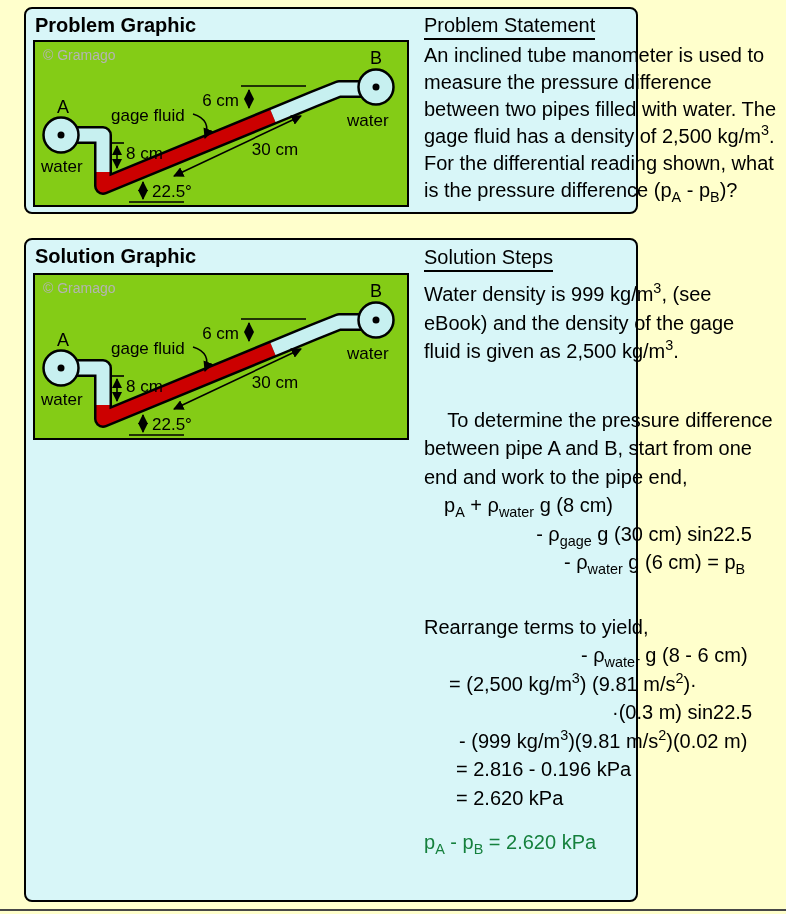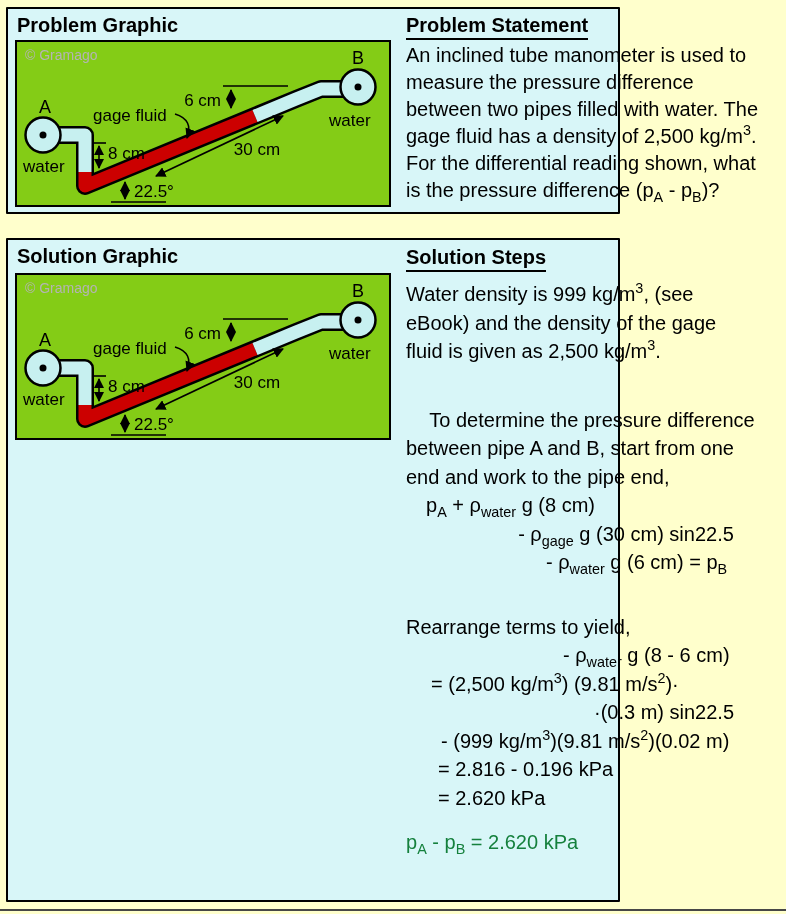--- a/index.html
+++ b/index.html
@@ -2,28 +2,28 @@
 <html style="--bg: #FFFFCC; --panel: #D8F6F8; --water: #C7F0F0; --red: #CC0000; --answer: #FF0000; --wm: #B4B4B4;"><head>
 <meta charset="utf-8">
 <style>
   :root{
     --bg:#FFFFCC; --panel:#D8F6F8; --water:#C7F0F0; --red:#CC0000;
     --answer:#FF0000; --wm:#B4B4B4; --ink:#000000;
   }
   *{box-sizing:border-box;}
   html,body{margin:0;padding:0;width:786px;height:914px;overflow:hidden;}
   body{background:var(--bg);font-family:"Liberation Sans","DejaVu Sans",sans-serif;color:var(--ink);position:relative;}
-  .panel{position:absolute;left:6px;width:614px;background:var(--panel);border:2px solid #000;border-radius:1px;}
+  .panel{position:absolute;left:24px;width:614px;background:var(--panel);border:2px solid #000;border-radius:8px;}
   #problem-panel{top:7px;height:207px;}
   #solution-panel{top:238px;height:664px;}
   .gtitle{position:absolute;left:9px;top:5px;font-size:20px;font-weight:bold;white-space:nowrap;}
   .whitebox{position:absolute;left:7px;width:376px;height:167px;background:#84cc16;border:2px solid #000;}
   #problem-panel .whitebox{top:31px;}
   #solution-panel .whitebox{top:33px;}
-  .coltitle{position:absolute;left:398px;font-size:20px;font-weight:bold;border-bottom:2.5px solid #000;padding-bottom:1px;white-space:nowrap;}
+  .coltitle{position:absolute;left:398px;font-size:20px;font-weight:normal;border-bottom:2.5px solid #000;padding-bottom:1px;white-space:nowrap;}
   #problem-panel .coltitle{top:5px;}
   #solution-panel .coltitle{top:6px;}
   .lines{position:absolute;left:398px;width:372px;font-size:20px;}
   .statement{top:33px;line-height:27px;}
   .steps{top:40px;line-height:28.5px;}
   .line{white-space:nowrap;}
   sub{font-size:72%;line-height:0;}
   sup{font-size:72%;line-height:0;}
   svg{display:block;}
   svg text{font-family:"Liberation Sans","DejaVu Sans",sans-serif;}

